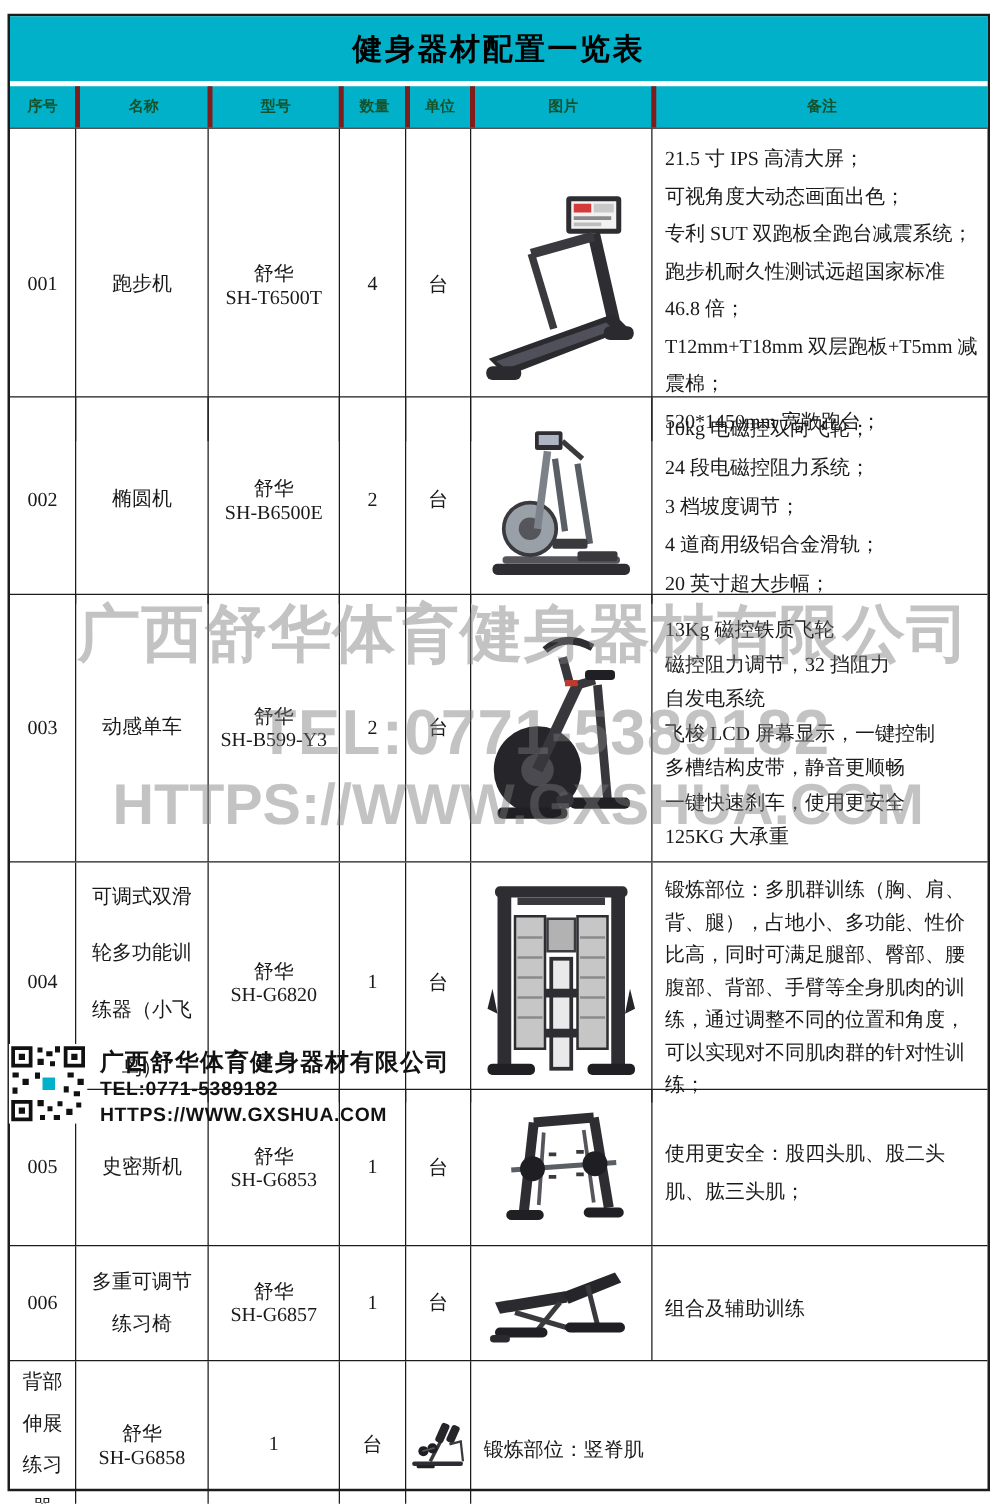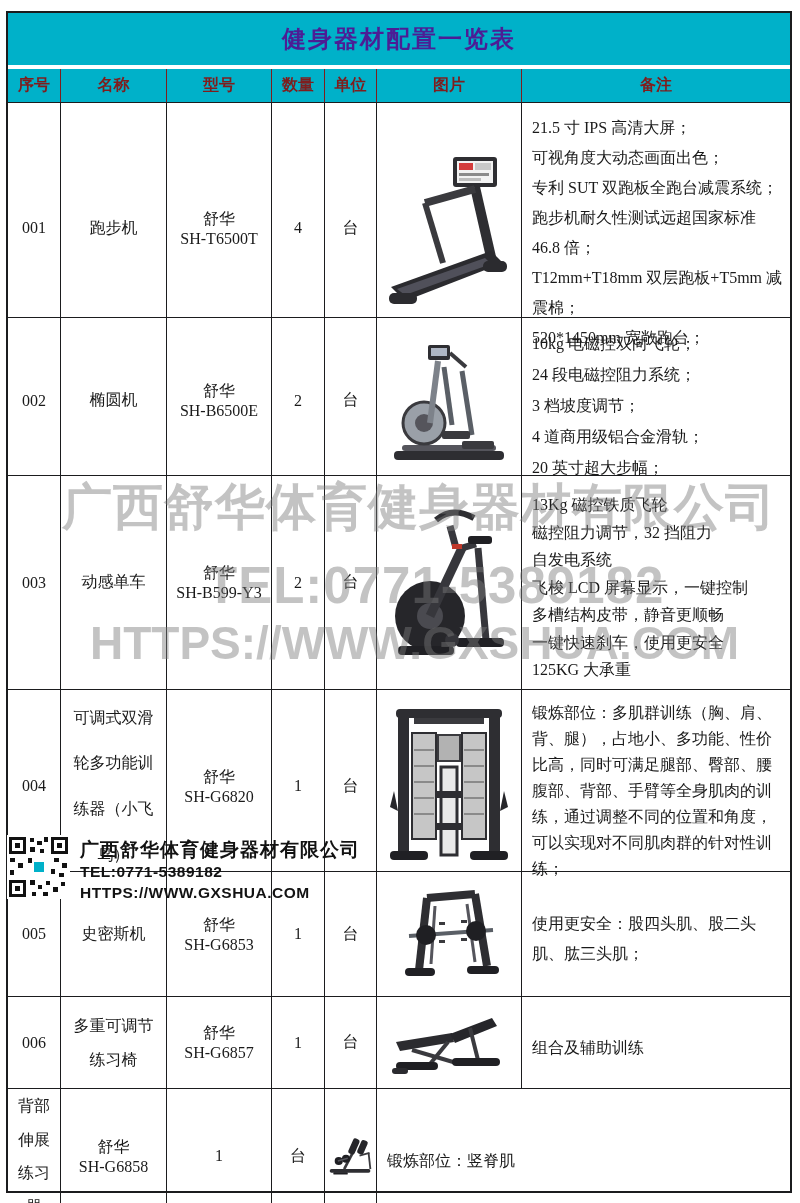--- a/index.html
+++ b/index.html
@@ -2,30 +2,30 @@
 <html><head>
 <meta charset="utf-8">
 <style>
   * { margin:0; padding:0; box-sizing:border-box; }
   html,body { width:800px; height:1203px; background:#ffffff; overflow:hidden; }
   body { position:relative; font-family:"Liberation Serif","DejaVu Serif",serif; color:#1a1a1a; }
 
   .table-wrap { position:absolute; left:6px; top:11px; width:786px; border:2px solid #1b1c1e; background:#fff; }
 
   .title-band { height:52px; background:#00b1c9; display:flex; align-items:center; justify-content:center; }
-  .title-band .t { color:#4c1d95; font-family:"Liberation Sans","DejaVu Sans",sans-serif; font-weight:700; font-size:24px; letter-spacing:2px; }
+  .title-band .t { color:#000000; font-family:"Liberation Sans","DejaVu Sans",sans-serif; font-weight:700; font-size:24px; letter-spacing:2px; }
 
   .sep { height:4px; background:#ffffff; }
 
   .grid-cols { display:grid; grid-template-columns:52px 106px 105px 53px 52px 145px 1fr; }
 
   .header-row { height:33px; background:#00b1c9; }
-  .header-row > div { display:flex; align-items:center; justify-content:center; color:#7f1d1d;
-    font-family:"Liberation Sans","DejaVu Sans",sans-serif; font-weight:700; font-size:16px;text-align:center; }
-  .header-row > div + div { border-left:1px solid #7f1d1d; }
+  .header-row > div { display:flex; align-items:center; justify-content:center; color:#14532d;
+    font-family:"Liberation Sans","DejaVu Sans",sans-serif; font-weight:700; font-size:12px;text-align:center; }
+  .header-row > div + div { border-left:4px solid #7f1d1d; }
 
   .t-row { border-top:1px solid #1b1c1e; }
   .t-row > div + div { border-left:1px solid #1b1c1e; }
   .t-row > div { display:flex; align-items:center; justify-content:center; font-size:16px; }
   .r1{height:215px}.r2{height:158px}.r3{height:214px}.r4{height:182px}.r5{height:125px}.r6{height:92px}.r7{height:103px}
 
   .cell-name { text-align:center; font-size:15.5px; line-height:2.9; padding:0 5px; }
   .cell-model { flex-direction:column; font-size:15.5px; }
   .cell-remark { justify-content:flex-start !important; text-align:left; padding:10px 6px 0 10px;
     font-size:15px; white-space:pre-line; }

